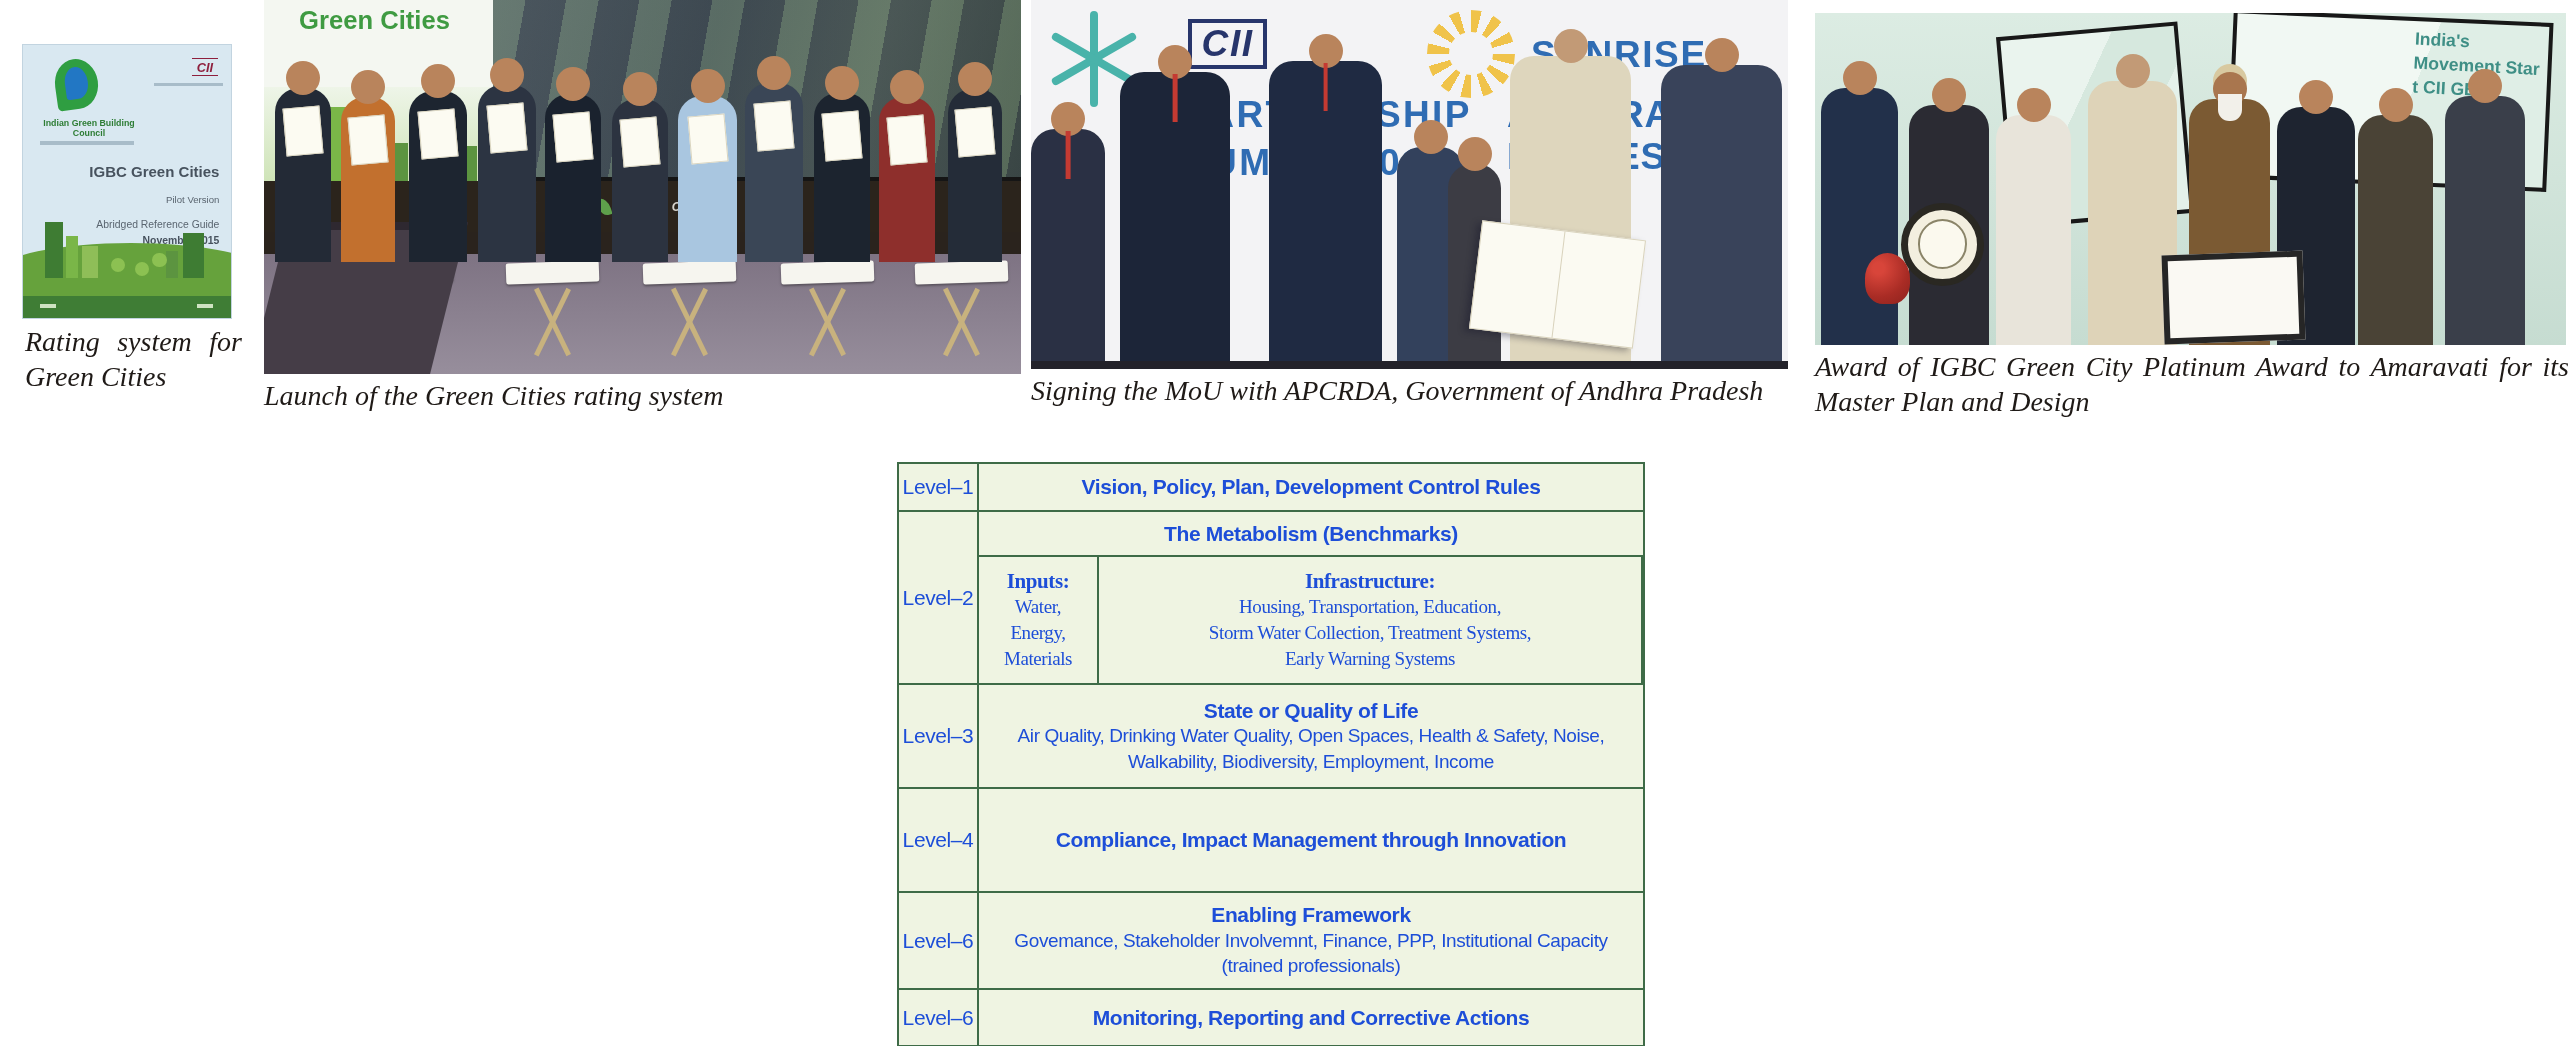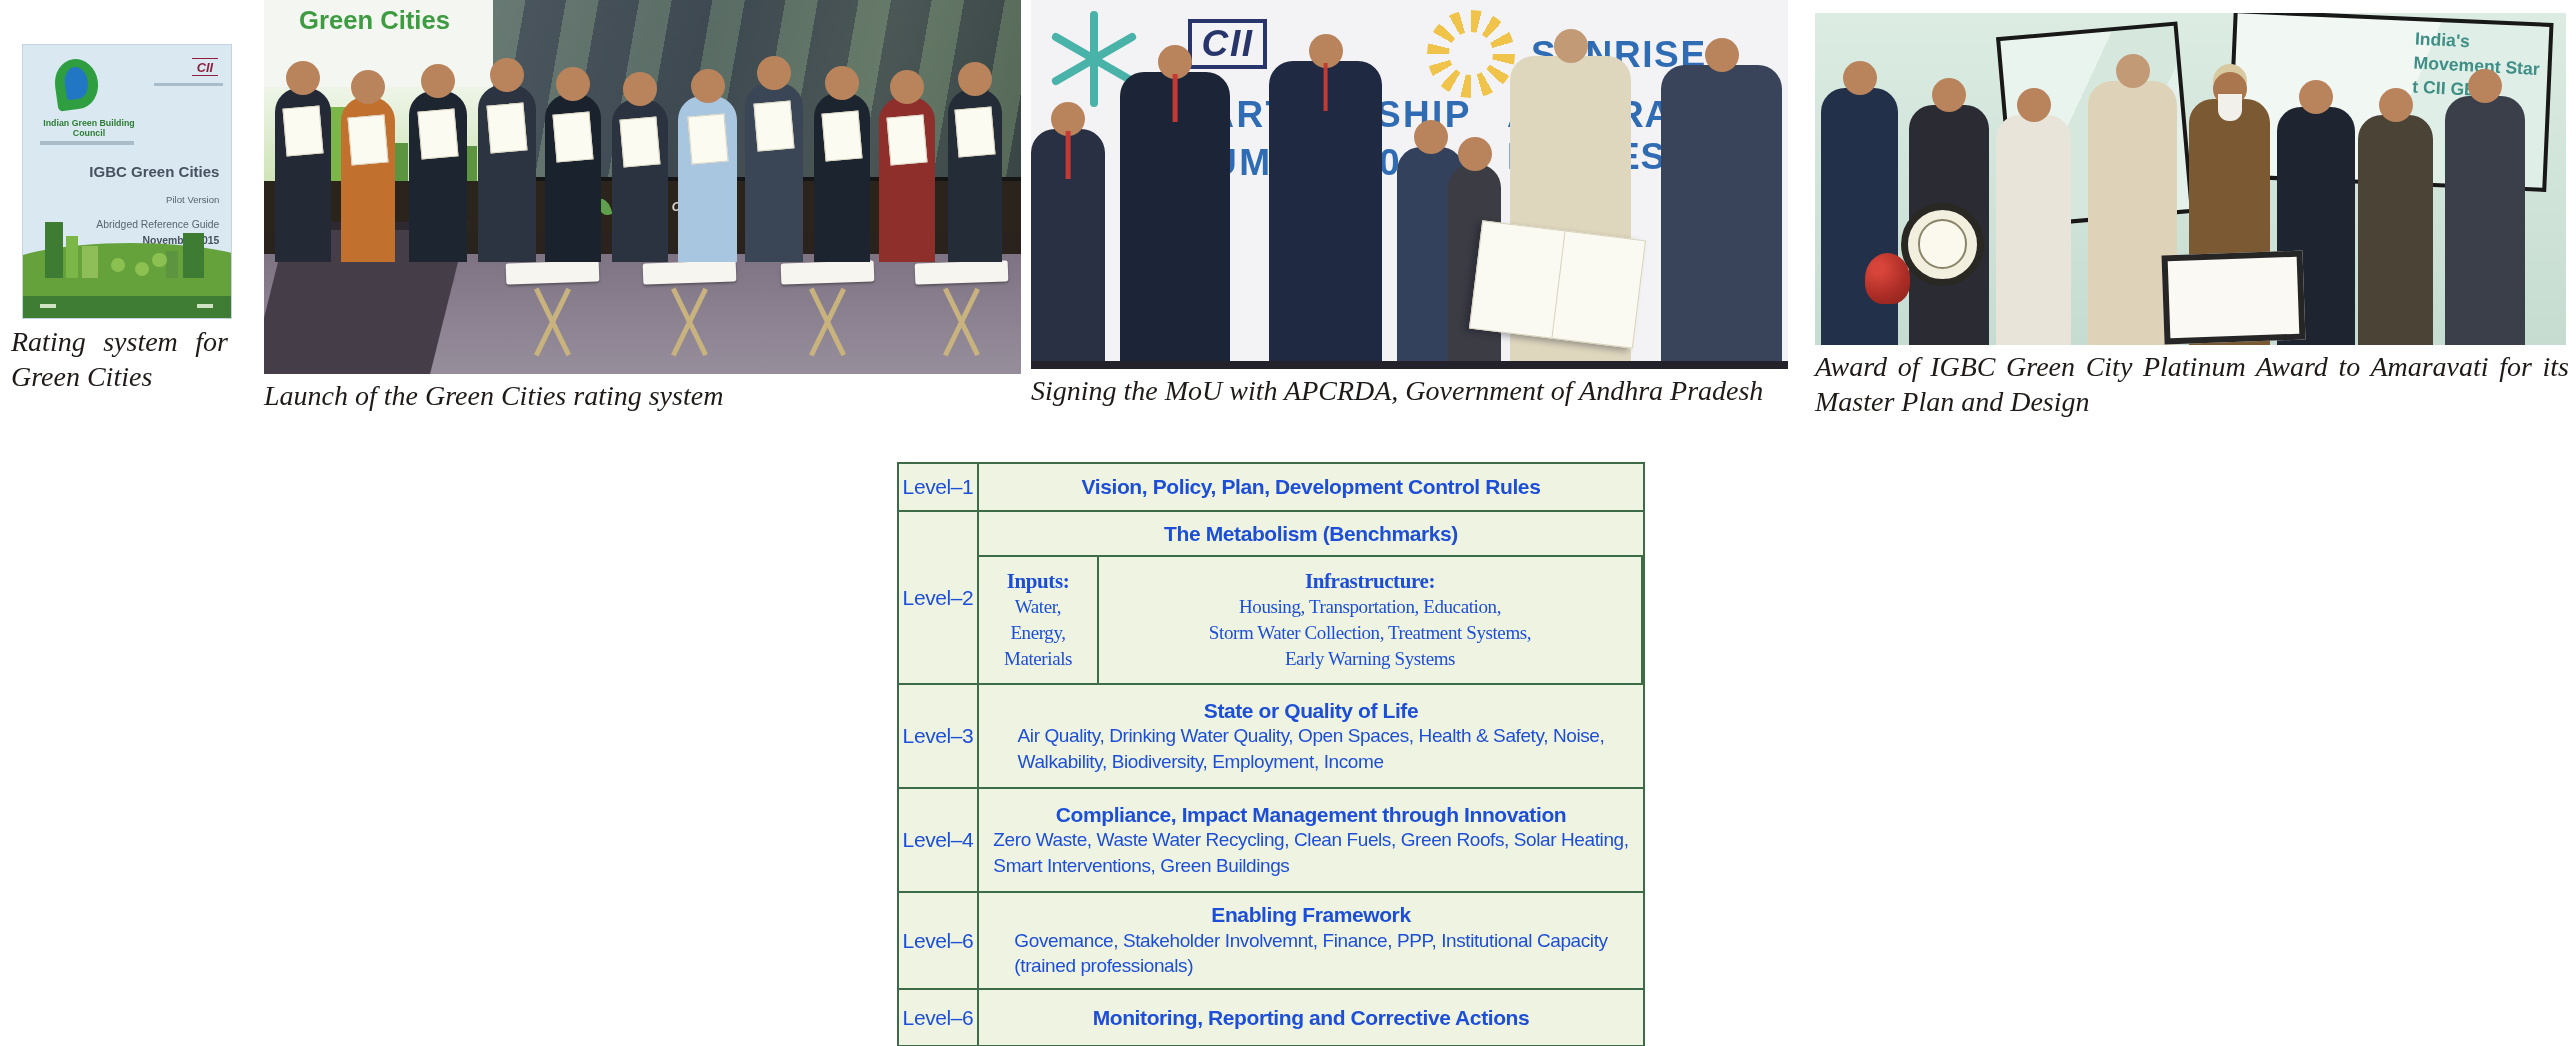--- a/index.html
+++ b/index.html
@@ -130,21 +130,21 @@
       background:#f2f0ea; border-radius:0 0 11.2px 11.2px; }
 
   
   .ratings-table { position:absolute; left:897px; top:462px; width:748px; background:#eff4e2;
       border:2.4px solid #3e6b47; color:#1d4ed8; }
   .trow { display:flex; border-top:2.4px solid #3e6b47; }
   .trow:first-child { border-top:none; }
   .lvl { width:80px; flex:0 0 80px; border-right:2.4px solid #3e6b47; display:flex; align-items:center;
          justify-content:center; font-size:21px; letter-spacing:-0.4px; }
   .cell { flex:1; display:flex; flex-direction:column; align-items:center; justify-content:center;
-          padding:3.2px 8px;border-radius:10px; }
+          text-align:center; padding:3.2px 8px;border-radius:10px; }
   .ttl { font-weight:bold; font-size:21px; letter-spacing:-0.4px; line-height:25.6px; }
   .bdy { font-size:19px; letter-spacing:-0.4px; line-height:25.6px; }
   .pre { white-space:pre-line; }
   .h58 { height:46px; } .h216 { height:173px; } .h130 { height:104px; } .h122 { height:97px; } .h56 { height:57px; }
   .meta-wrap { flex:1; display:flex; flex-direction:column; }
   .meta-head { height:45px; border-bottom:2.4px solid #3e6b47; display:flex; align-items:center; justify-content:center; }
   .meta-cols { flex:1; display:flex;font-family:Liberation Serif, serif; }
   .mcol { display:flex; flex-direction:column; align-items:center; justify-content:center; text-align:center; padding:3.2px 4.8px; }
   .mcol-in  { flex:0 0 120px; border-right:2.4px solid #3e6b47; }
   .mcol-mid { flex:1; border-right:2.4px solid #3e6b47; }
@@ -172,21 +172,21 @@
     <i class="bld b4"></i>
     <i class="bld b5"></i>
     <i class="tree t1"></i>
     <i class="tree t2"></i>
     <i class="tree t3"></i>
     <div class="cover-band">
         <i class="m1"></i>
         <i class="m2"></i>
       </div>
   </div>
-  <div class="caption just" style="left:11px; top:324px; width:217px;">Rating system for Green Cities</div>
+  <div class="caption just" style="left:25px; top:324px; width:217px;">Rating system for Green Cities</div>
 
   <div class="photo ph-launch">
     <div class="launch-screen"></div>
     <div class="launch-banner">
       <div class="banner-text">Green Cities</div>
       <div class="banner-city">
         <i class="c1"></i>
           <i class="c2"></i>
           <i class="c3"></i>
           <i class="c4"></i>
@@ -338,22 +338,20 @@
         <div class="ttl">State or Quality of Life</div>
         <div class="bdy pre">Air Quality, Drinking Water Quality, Open Spaces, Health &amp; Safety, Noise,
 Walkability, Biodiversity, Employment, Income</div>
       </div>
     </div>
 
     <div class="trow h130">
       <div class="lvl">Level–4</div>
       <div class="cell">
         <div class="ttl">Compliance, Impact Management through Innovation</div>
-        <div class="bdy pre">Zero Waste, Waste Water Recycling, Clean Fuels, Green Roofs, Solar Heating,
-Smart Interventions, Green Buildings</div>
       </div>
     </div>
 
     <div class="trow h122">
       <div class="lvl">Level–6</div>
       <div class="cell">
         <div class="ttl">Enabling Framework</div>
         <div class="bdy pre">Govemance, Stakeholder Involvemnt, Finance, PPP, Institutional Capacity
 (trained professionals)</div>
       </div>

